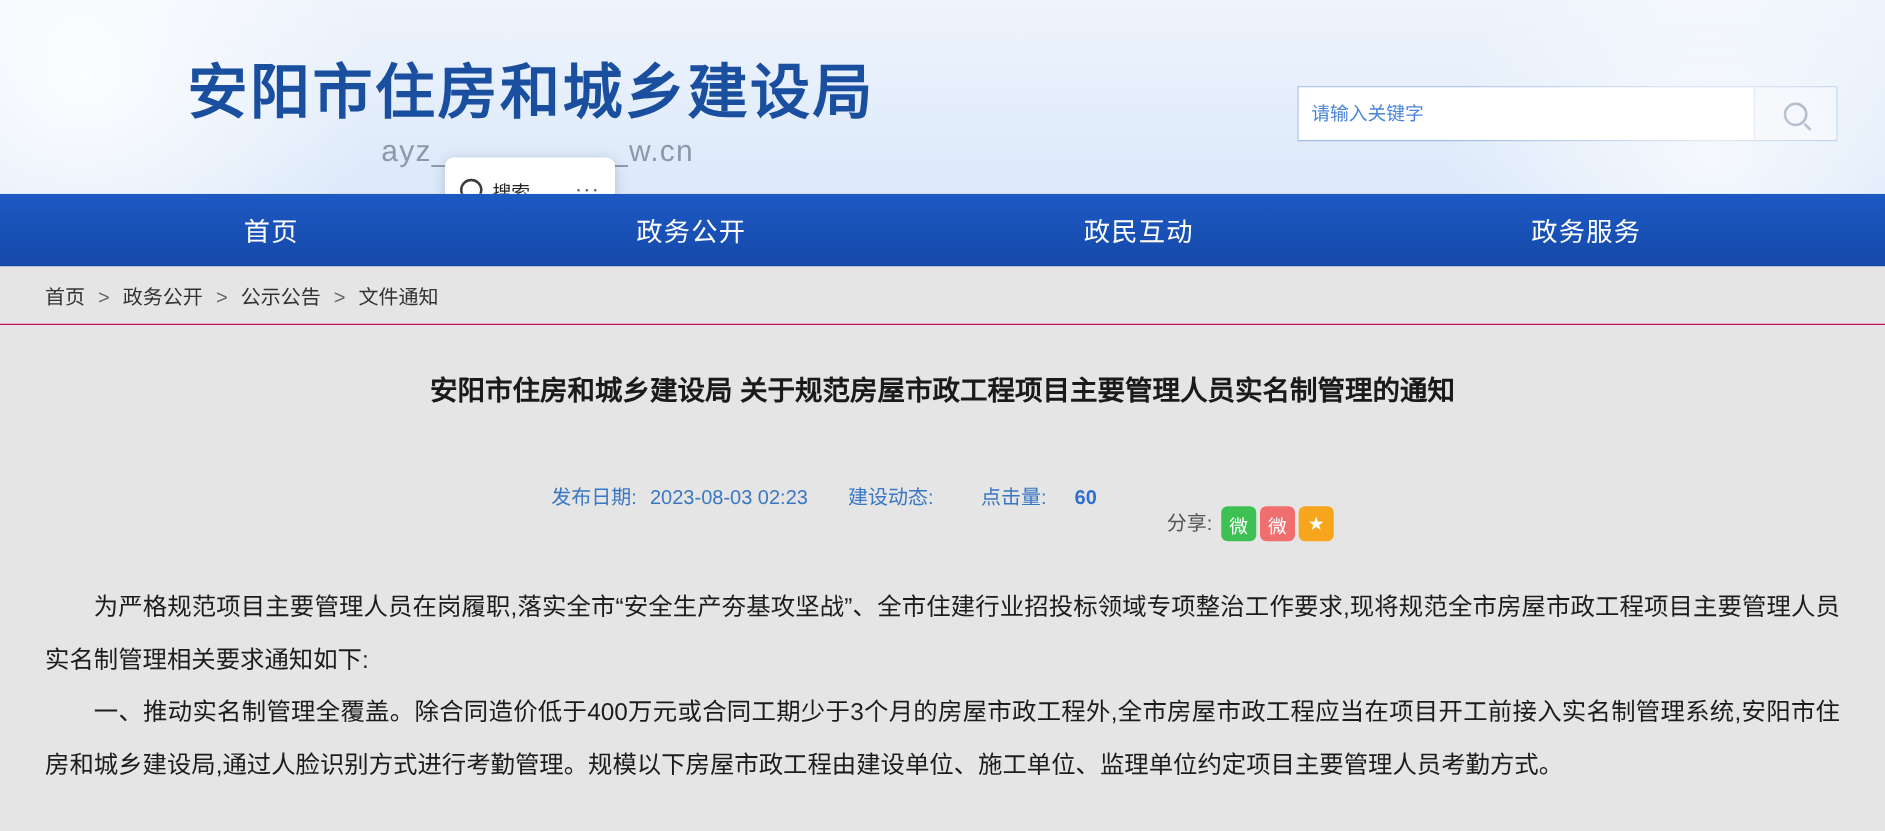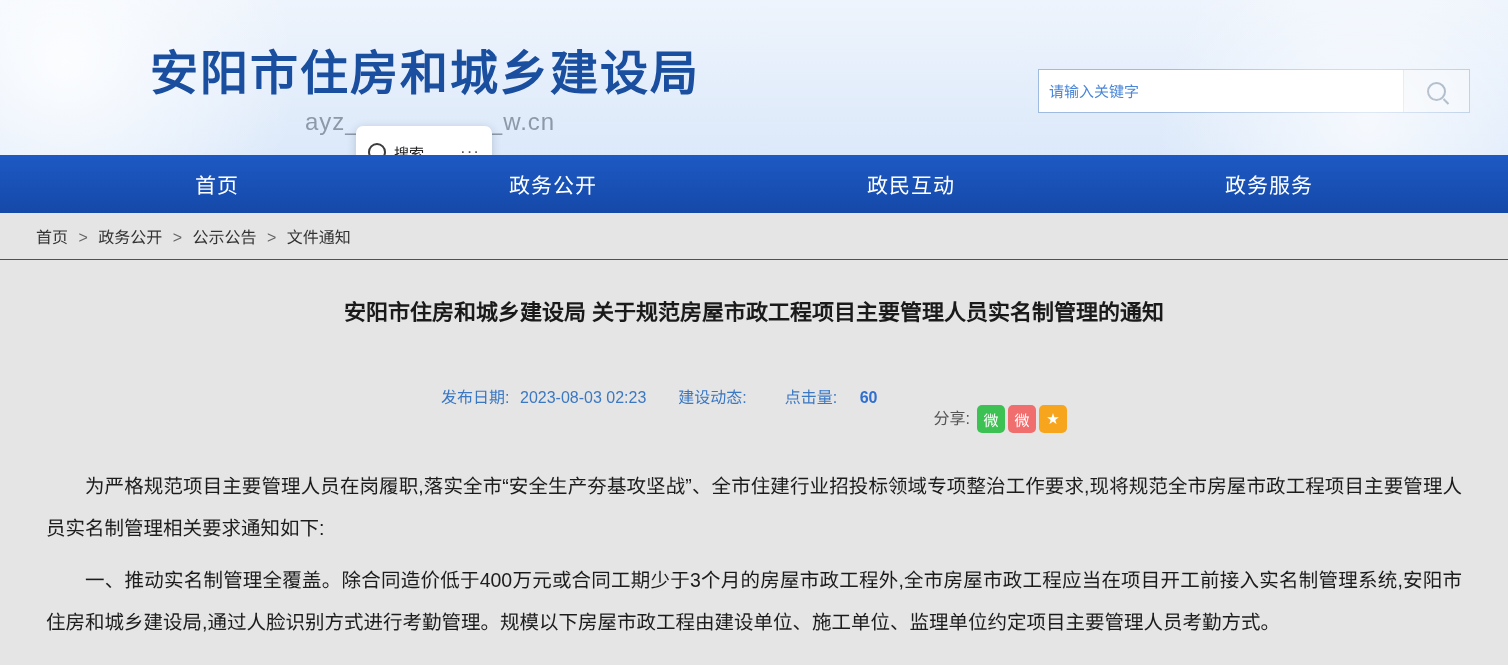--- a/index.html
+++ b/index.html
@@ -224,21 +224,21 @@
   .sicon.fav    { background: #f7a51d; }
 
   .body-text {
     margin-top: 32px;
     font-size: 19.5px;
     line-height: 42px;
     color: #1c1c1c;
     text-align: justify;
   }
   .body-text p {
-    margin: 10px;
+    margin: 0;
     text-indent: 2em;
   }
 </style>
 </head>
 <body>
 
 <div id="page">
 
   <div class="header">
     <div class="site-title">安阳市住房和城乡建设局</div>

